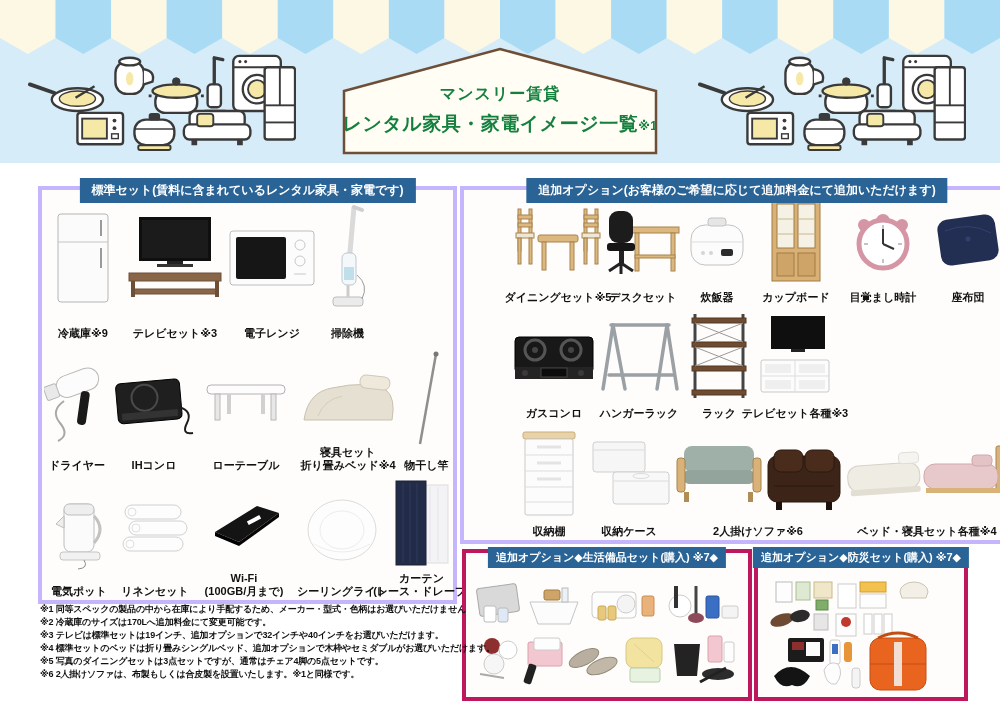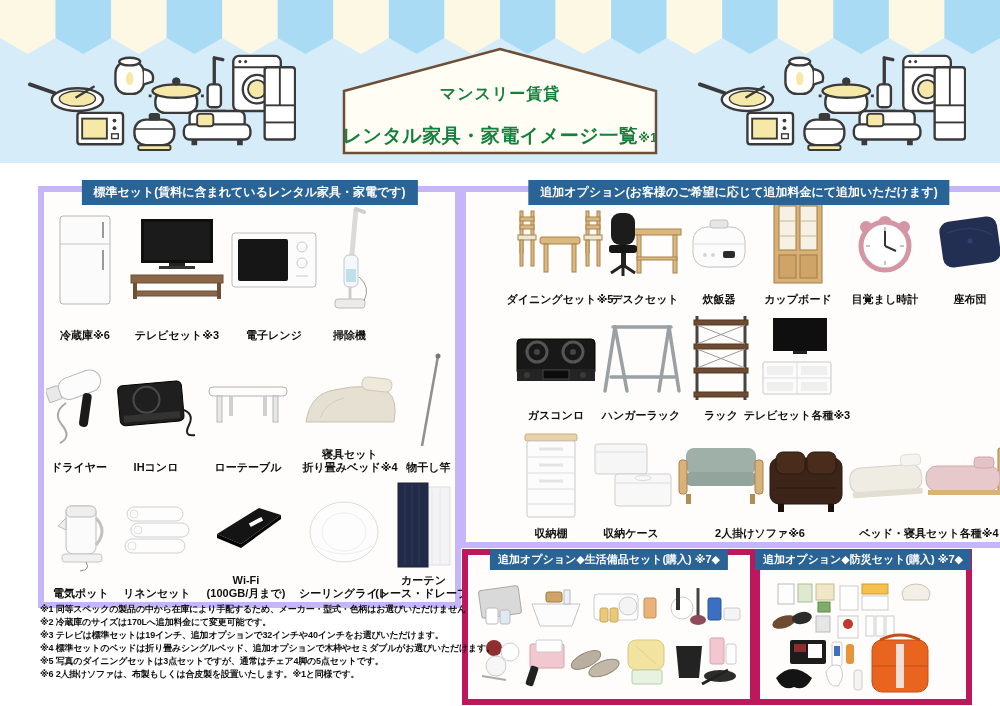--- a/index.html
+++ b/index.html
@@ -7,35 +7,35 @@
        font-family:"Liberation Sans","DejaVu Sans",sans-serif;overflow:hidden;}
   .banner{position:absolute;left:0;top:0;width:1000px;height:163px;background:#d6ecf8;}
   .awning{position:absolute;left:0;top:0;display:block;}
   .deco{position:absolute;top:52px;}
   .deco-left{left:28px;}
   .deco-right{left:698px;}
   .plaque{position:absolute;left:341px;top:46px;width:318px;height:110px;}
   .plaque svg{position:absolute;left:0;top:0;}
   .plaque-text{position:absolute;left:0;top:38px;width:100%;text-align:center;color:#15803d;}
   .plaque-line1{font-size:16px;font-weight:bold;letter-spacing:1px;}
-  .plaque-line2{font-size:19px;font-weight:bold;letter-spacing:0.5px;margin-top:18px;}
+  .plaque-line2{font-size:19px;font-weight:bold;letter-spacing:0.5px;margin-top:6px;}
   .plaque-note{font-size:12px;font-weight:bold;}
-  .panel{position:absolute;border:6px solid #c4b5fd;background:#fffdfb;}
+  .panel{position:absolute;border:4px solid #c4b5fd;background:#fffdfb;}
   .panel-standard{left:38px;top:186px;width:411px;height:410px;}
   .panel-options{left:460px;top:186px;width:498px;height:350px;padding-left:48px;}
   .panel-header{position:absolute;top:-12px;left:50%;transform:translateX(-50%);
       background:#2a6496;color:#fff;font-size:12px;font-weight:bold;
       padding:4px 12px;white-space:nowrap;z-index:3;}
   .prow{display:flex;align-items:stretch;}
   .cell{display:flex;flex-direction:column;align-items:center;justify-content:flex-end;
       box-sizing:border-box;padding-bottom:2px;}
   .ph-wrap{flex:1;display:flex;align-items:center;justify-content:center;}
   .lb{font-size:11px;font-weight:bold;color:#111;text-align:center;line-height:1.2;white-space:nowrap;}
   .lb span{display:block;}
-  .pbox{position:absolute;border:6px solid #be185d;background:#fffdfb;}
+  .pbox{position:absolute;border:4px solid #be185d;background:#fffdfb;}
   .box-life{left:462px;top:549px;width:282px;height:144px;}
   .box-bousai{left:754px;top:549px;width:206px;height:144px;}
   .box-header{position:absolute;top:-6px;left:50%;transform:translateX(-50%);
       background:#2a6496;color:#fff;font-size:11px;font-weight:bold;
       padding:3px 8px;white-space:nowrap;}
   .box-content{position:absolute;left:0;top:22px;right:0;bottom:0;
       display:flex;align-items:center;justify-content:center;}
   .footnotes{position:absolute;left:40px;top:603px;width:420px;}
   .fn{font-size:9px;font-weight:bold;color:#111;line-height:1.45;letter-spacing:-0.2px;white-space:nowrap;}
 </style>
@@ -155,21 +155,21 @@
   <div class="panel-header">標準セット(賃料に含まれているレンタル家具・家電です)</div>
 
   <div class="prow" style="height:152px">
     <div class="cell" style="width:82px">
       <div class="ph-wrap">
           <svg width="56" height="92" viewBox="0 0 56 92">
             <use href="#sym-fridge"></use>
           </svg>
         </div>
       <div class="lb">
-          <span>冷蔵庫※6</span>
+          <span>冷蔵庫※9</span>
         </div>
     </div>
     <div class="cell" style="width:102px">
       <div class="ph-wrap">
           <svg width="98" height="86">
         <rect x="13" y="2" width="72" height="44" fill="#0f0f0f"></rect>
         <rect x="16" y="5" width="66" height="38" fill="#1b1b1b"></rect>
         <rect x="41" y="46" width="16" height="3" fill="#222"></rect>
             <rect x="31" y="49" width="36" height="3" fill="#333"></rect>
         <rect x="3" y="58" width="92" height="8" fill="#8a6648" stroke="#6e4f36"></rect>

